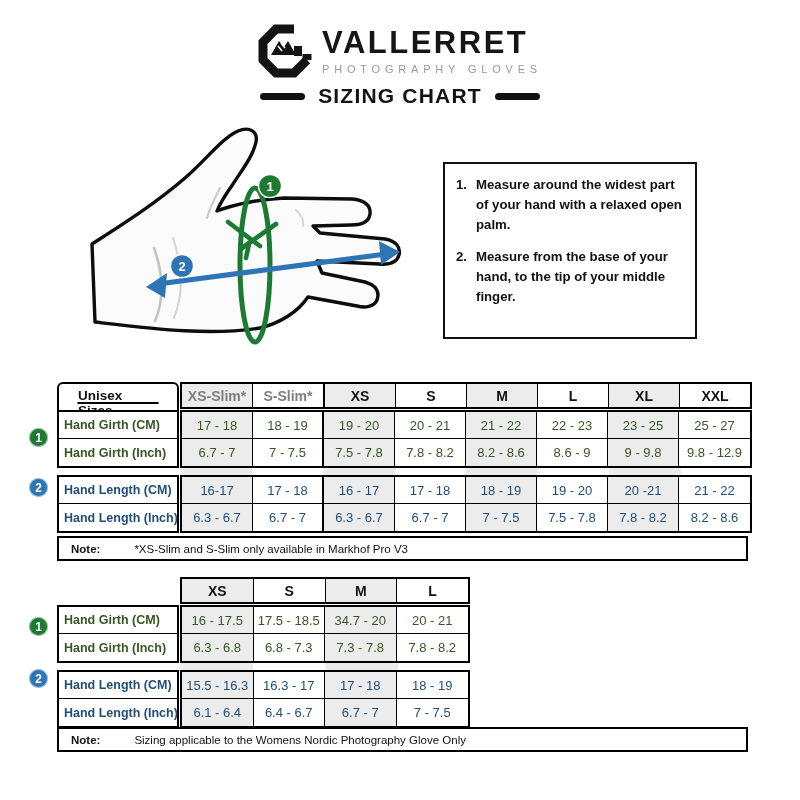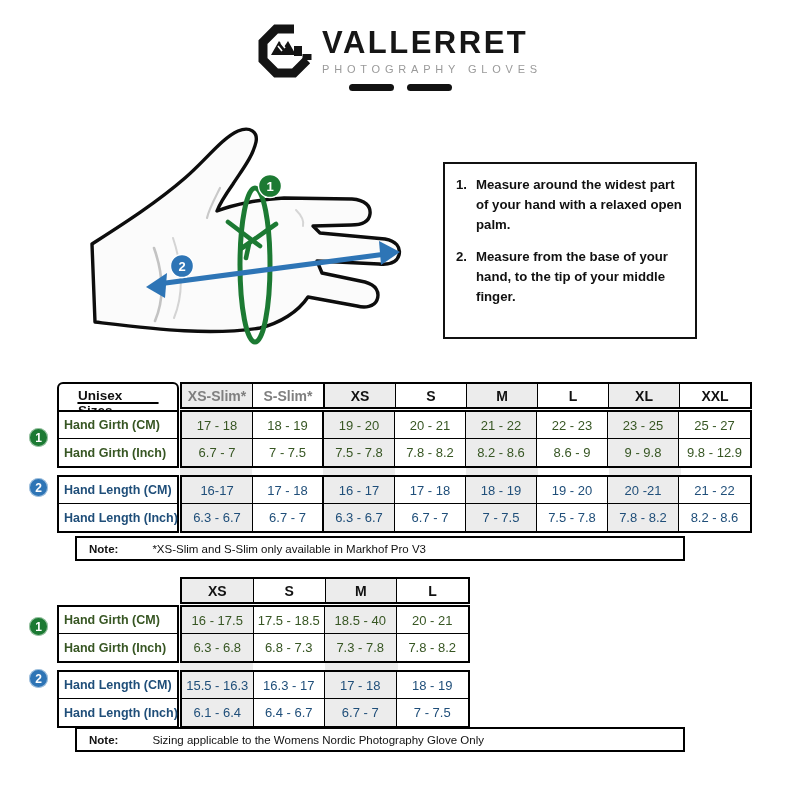--- a/index.html
+++ b/index.html
@@ -67,22 +67,22 @@
   .dcell.bb { border-bottom:1px solid #000; }
   .dcell.divider { border-right:2px solid #000; }
   .green { color:#375623; }
   .blue { color:#1f4e79; }
 
   .spacer-strips { position:absolute; left:123px; top:86px; height:7px; display:grid; }
   .spacer-strips.w8 { grid-template-columns:repeat(8,1fr); }
   .spacer-strips.w4 { grid-template-columns:repeat(4,1fr); }
   .strip { height:100%; }
 
-  .note-box { position:absolute; left:57px; width:610px; height:25px; border:2px solid #000;
-    box-sizing:border-box; display:flex; align-items:center; background:#fff;margin-left:18px; }
+  .note-box { position:absolute; left:57px; width:691px; height:25px; border:2px solid #000;
+    box-sizing:border-box; display:flex; align-items:center; background:#fff; }
   .note-box.unisex-note { top:536px; }
   .note-box.female-note { top:727px; }
   .note-label { font-weight:700; font-size:11.5px; margin-left:12px; }
   .note-text { font-size:11.5px; margin-left:34px; }
 
   .badge { position:absolute; width:19px; height:19px; border-radius:50%; color:#fff;
     font-weight:700; font-size:12px; display:flex; align-items:center; justify-content:center;
     box-shadow:inset 0 0 0 1px rgba(255,255,255,.55); }
   .badge.bgreen { background:#1c7a33; }
   .badge.bblue { background:#2e75b6; }
@@ -110,20 +110,21 @@
       </svg>
       <div class="brand-text">
         <div class="brand-name">VALLERRET</div>
         <div class="brand-sub">PHOTOGRAPHY GLOVES</div>
       </div>
     </div>
   </div>
 
   <div class="title-row">
     <div class="dash"></div>
+    <div class="title-text">SIZING CHART</div>
     <div class="dash"></div>
   </div>
 
   <div class="hand-wrap">
     <svg width="340" height="247" viewBox="0 0 340 247">
 
       <path d="M22,118
         C50,100 85,78 115,52 C135,35 152,12 168,5 C180,0 188,6 186,16
         C183,30 172,44 163,58 C156,68 150,77 147,85
         C165,78 192,73 214,72 L282,73 C295,74 301,80 300,88 C299,96 291,99 281,99 L243,100
@@ -249,21 +250,21 @@
       <div class="hcell end">L</div>
     </div>
 
     <div class="row-label-block top-28">
       <div class="row-label first green">Hand Girth (CM)</div>
       <div class="row-label green">Hand Girth (Inch)</div>
     </div>
     <div class="data-block w4 top-28">
       <div class="dcell green bb shade">16 - 17.5</div>
       <div class="dcell green bb">17.5 - 18.5</div>
-      <div class="dcell green bb shade">18.5 - 40</div>
+      <div class="dcell green bb shade">34.7 - 20</div>
       <div class="dcell green bb end">20 - 21</div>
       <div class="dcell green shade">6.3 - 6.8</div>
       <div class="dcell green">6.8 - 7.3</div>
       <div class="dcell green shade">7.3 - 7.8</div>
       <div class="dcell green end">7.8 - 8.2</div>
     </div>
 
     <div class="spacer-strips w4">
       <div class="strip shade"></div>
         <div class="strip"></div>

